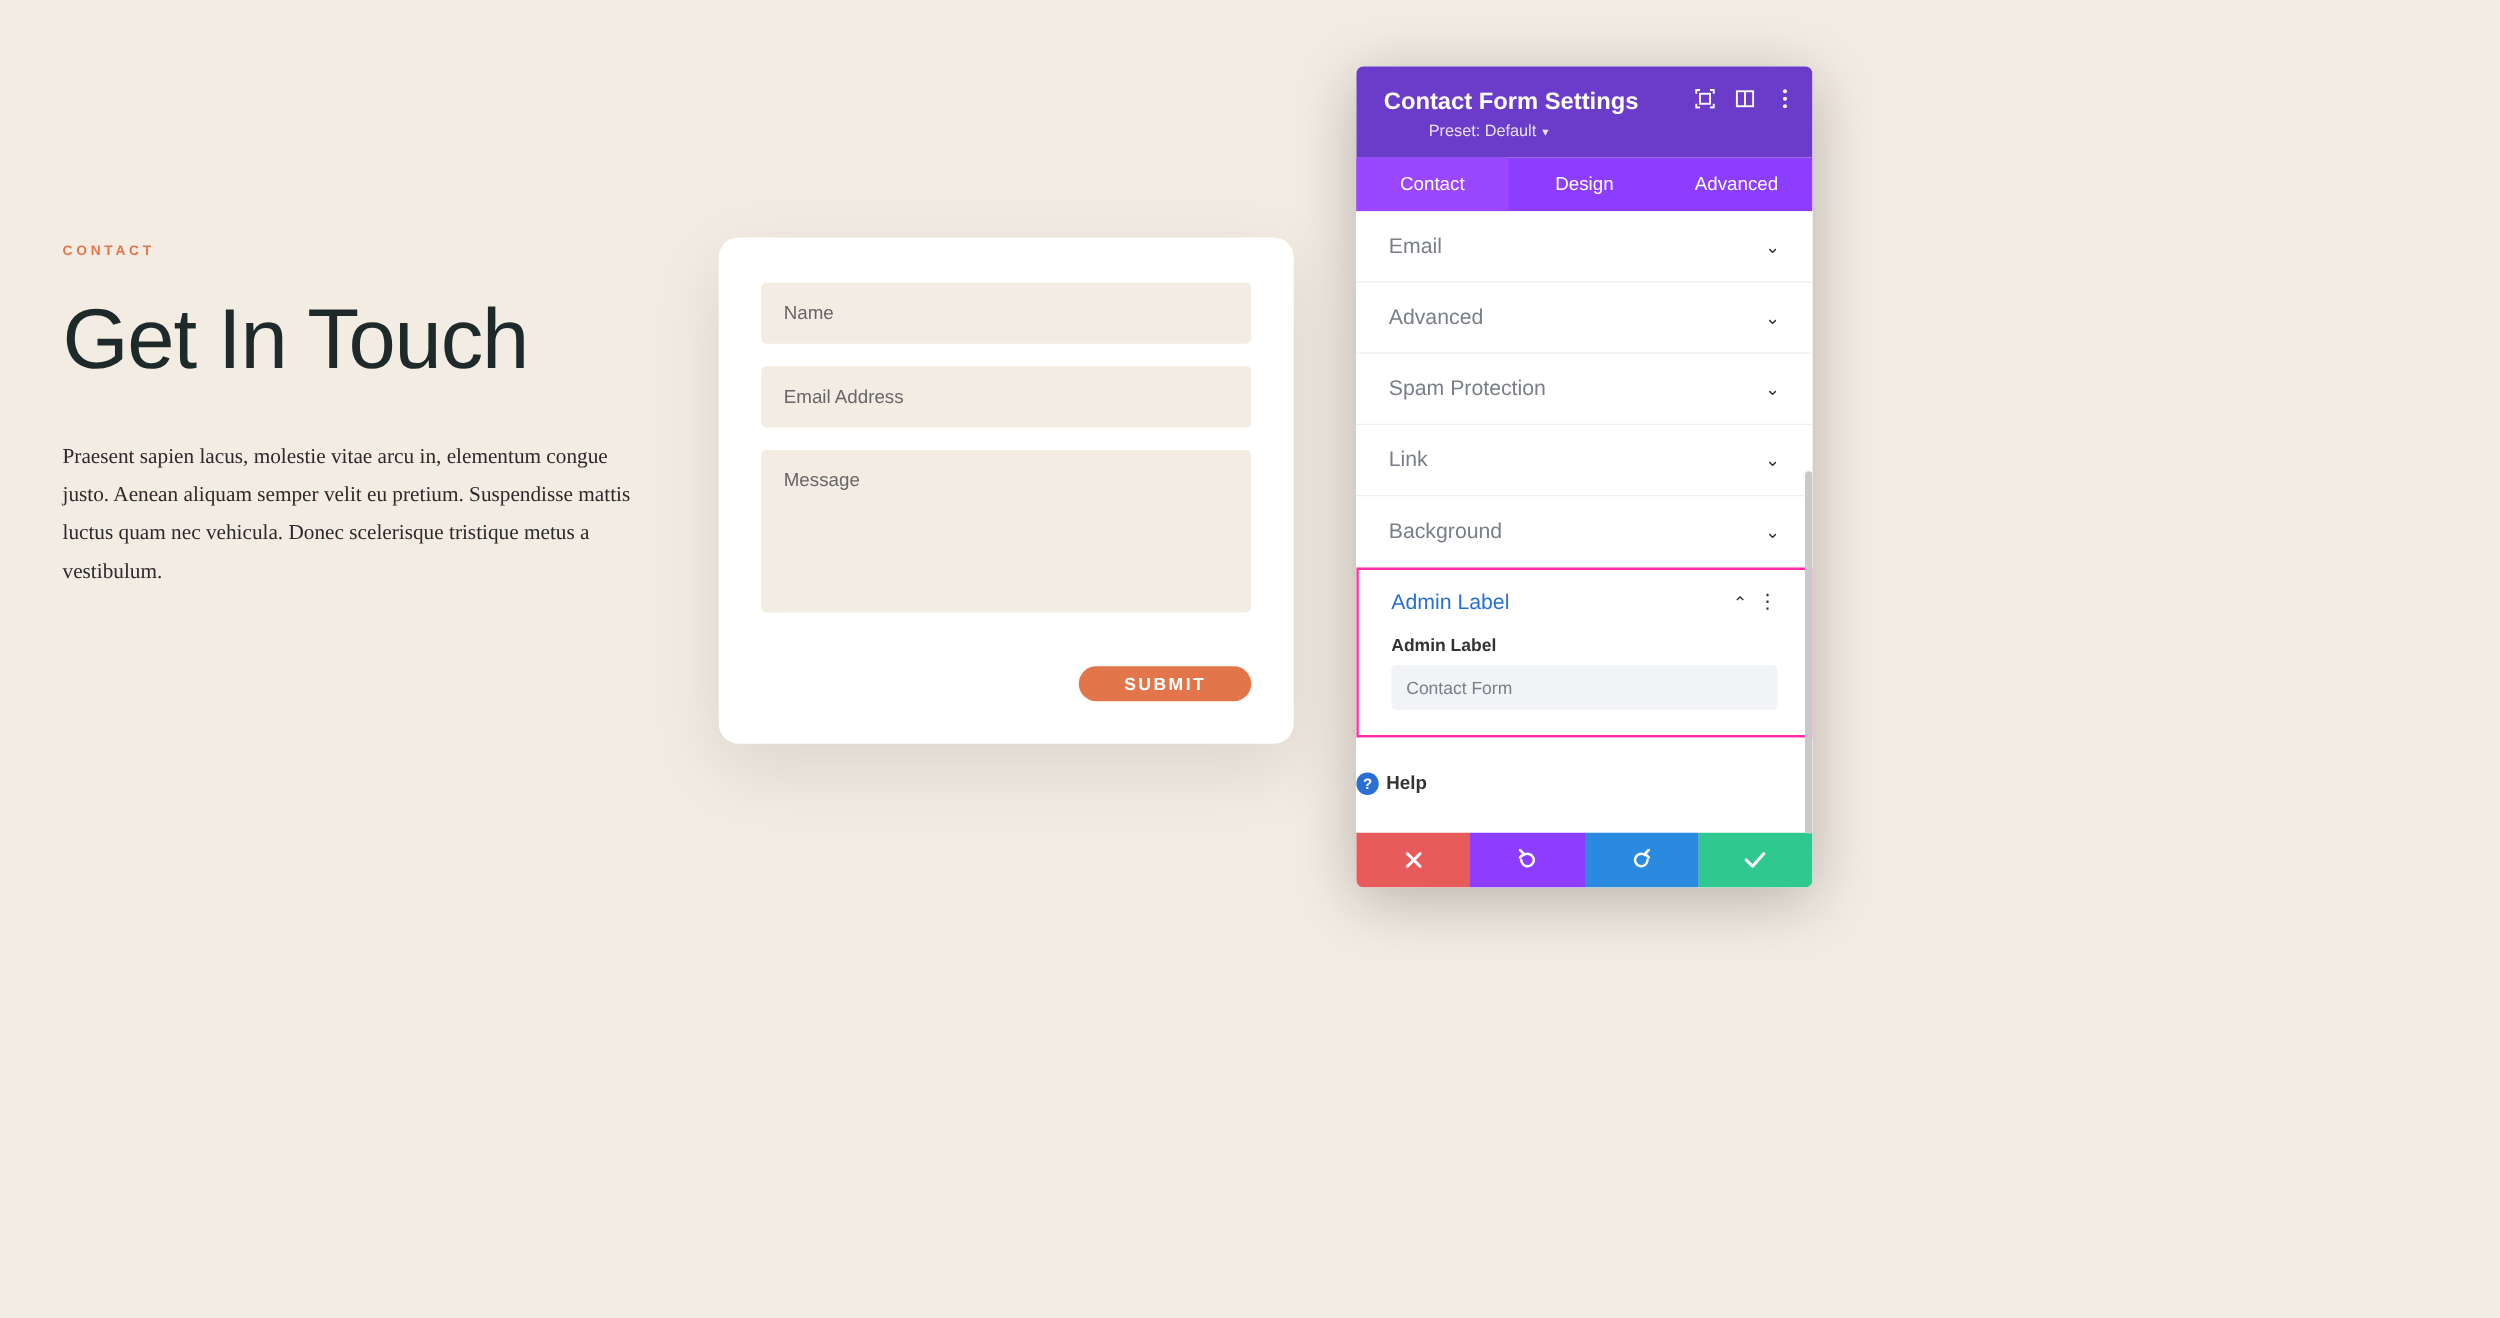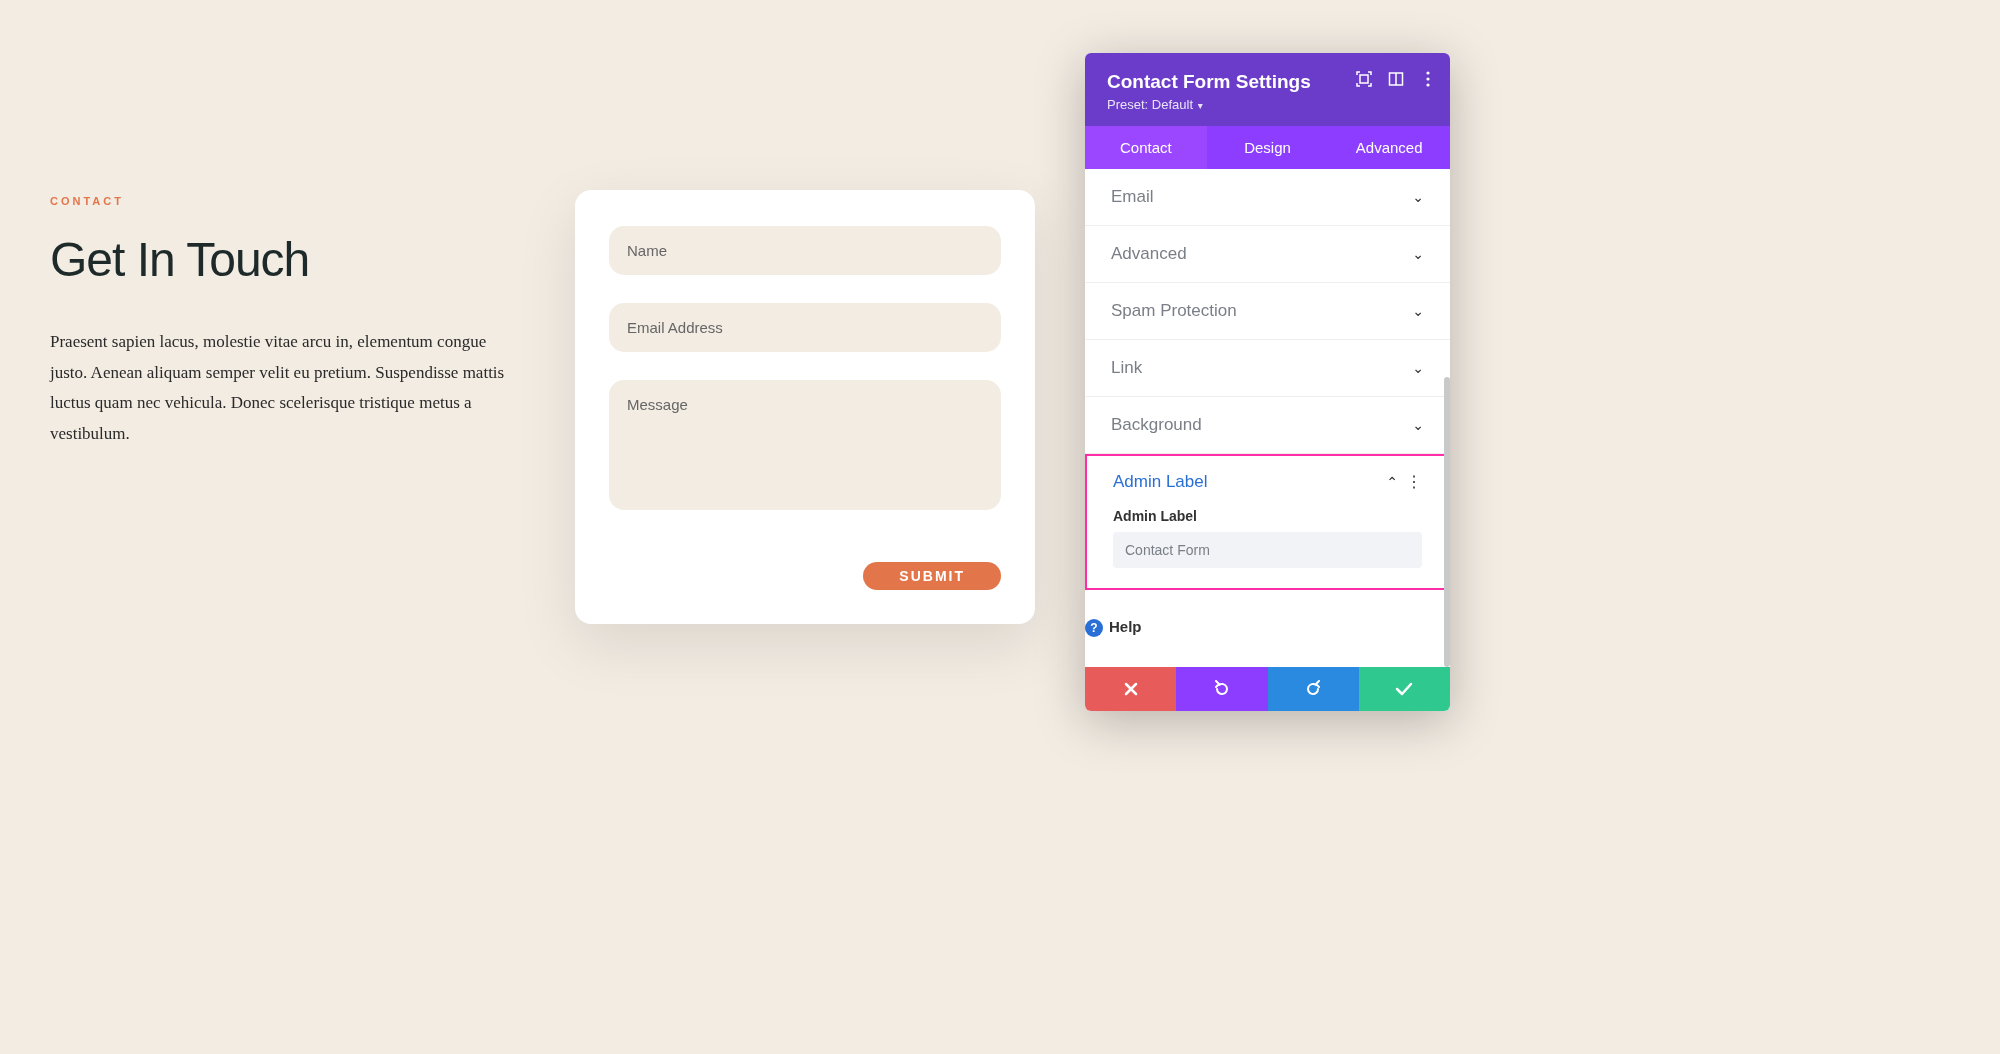--- a/index.html
+++ b/index.html
@@ -18,21 +18,21 @@
     width: 470px;
   }
   .eyebrow {
     font-size: 11px;
     letter-spacing: 3px;
     color: #e2764a;
     font-weight: 600;
     margin-bottom: 25px;
   }
   .page-title {
-    font-size: 48px;
+    font-size: 68px;
     font-weight: 500;
     color: #1e2a2a;
     margin-bottom: 40px;
     letter-spacing: -1px;
   }
   .page-desc {
     font-family: Georgia, "Times New Roman", serif;
     font-size: 17px;
     line-height: 1.8;
     color: #2a2a2a;
@@ -45,25 +45,25 @@
     width: 460px;
     background: #ffffff;
     border-radius: 16px;
     padding: 36px 34px 34px 34px;
     box-shadow: 0 20px 60px rgba(0,0,0,0.10);
   }
   .field {
     width: 100%;
     background: #f3ece3;
     border: none;
-    border-radius: 15px;
+    border-radius: 4px;
     padding: 16px 18px;
     font-size: 15px;
     color: #555;
-    margin-bottom: 28px;
+    margin-bottom: 18px;
     font-family: inherit;
   }
   .field::placeholder { color: #666; }
   textarea.field { height: 130px; resize: none; position: relative; }
   .submit-row { text-align: right; margin-top: 20px; }
   .submit-btn {
     background: #e2764a;
     color: #fff;
     border: none;
     border-radius: 30px;
@@ -92,20 +92,21 @@
     position: relative;
   }
   .panel-title {
     font-size: 19px;
     font-weight: 600;
   }
   .panel-preset {
     font-size: 13px;
     opacity: 0.85;
     margin-top: 4px;
+    margin-left: 36px;
   }
   .panel-preset .caret { font-size: 10px; margin-left: 2px; }
   .panel-header-icons {
     position: absolute;
     right: 14px;
     top: 18px;
     display: flex;
     gap: 16px;
     align-items: center;
   }

